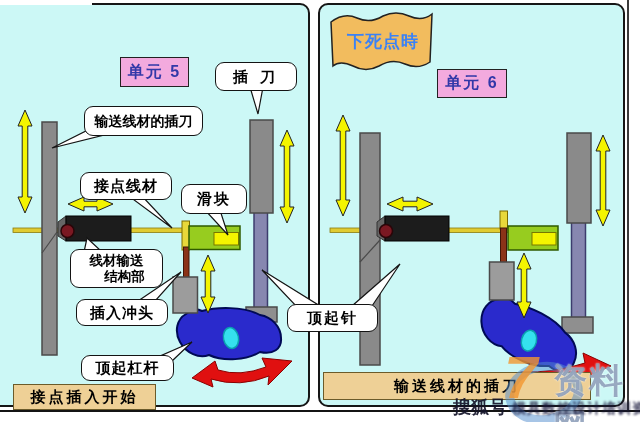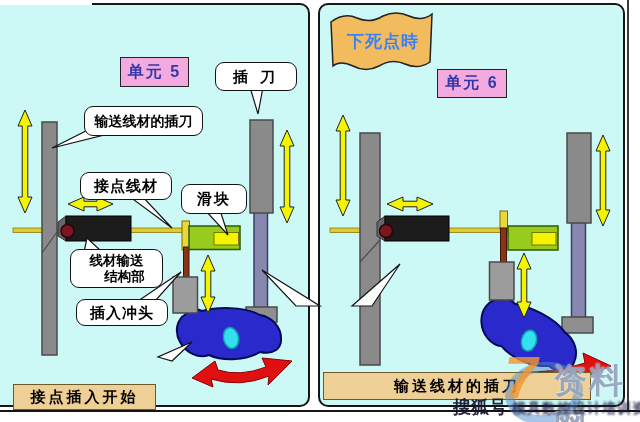--- a/index.html
+++ b/index.html
@@ -136,20 +136,26 @@
   <div class="bub" style="left:181px;top:184px;width:64px;height:28px;font-size:15px;letter-spacing:2px;">
     <span>滑块</span>
   </div>
   <div class="bub" style="left:70px;top:249px;width:91px;height:37px;font-size:13.5px;flex-direction:column;">
     <span>线材输送</span>
     <span class="l2">结构部</span>
   </div>
   <div class="bub" style="left:76px;top:299px;width:90px;height:25px;font-size:15px;letter-spacing:1px;">
     <span>插入冲头</span>
   </div>
+  <div class="bub" style="left:81px;top:355px;width:91px;height:24px;font-size:15px;letter-spacing:1px;">
+    <span>顶起杠杆</span>
+  </div>
+  <div class="bub" style="left:287px;top:304px;width:89px;height:26px;font-size:15px;letter-spacing:2px;">
+    <span>顶起针</span>
+  </div>
 
   <div class="cap" style="left:13px;top:384px;width:141px;height:24px;font-family:Liberation Mono, monospace;">
     <span>接点插入开始</span>
   </div>
   <div class="cap" style="left:323px;top:372px;width:266px;height:26px;">
     <span>输送线材的插刀</span>
   </div>
 
   <div class="wm-ring" style="left:505px;top:362px;"></div>
   <div class="wm-seven" style="left:504px;top:348px;">

